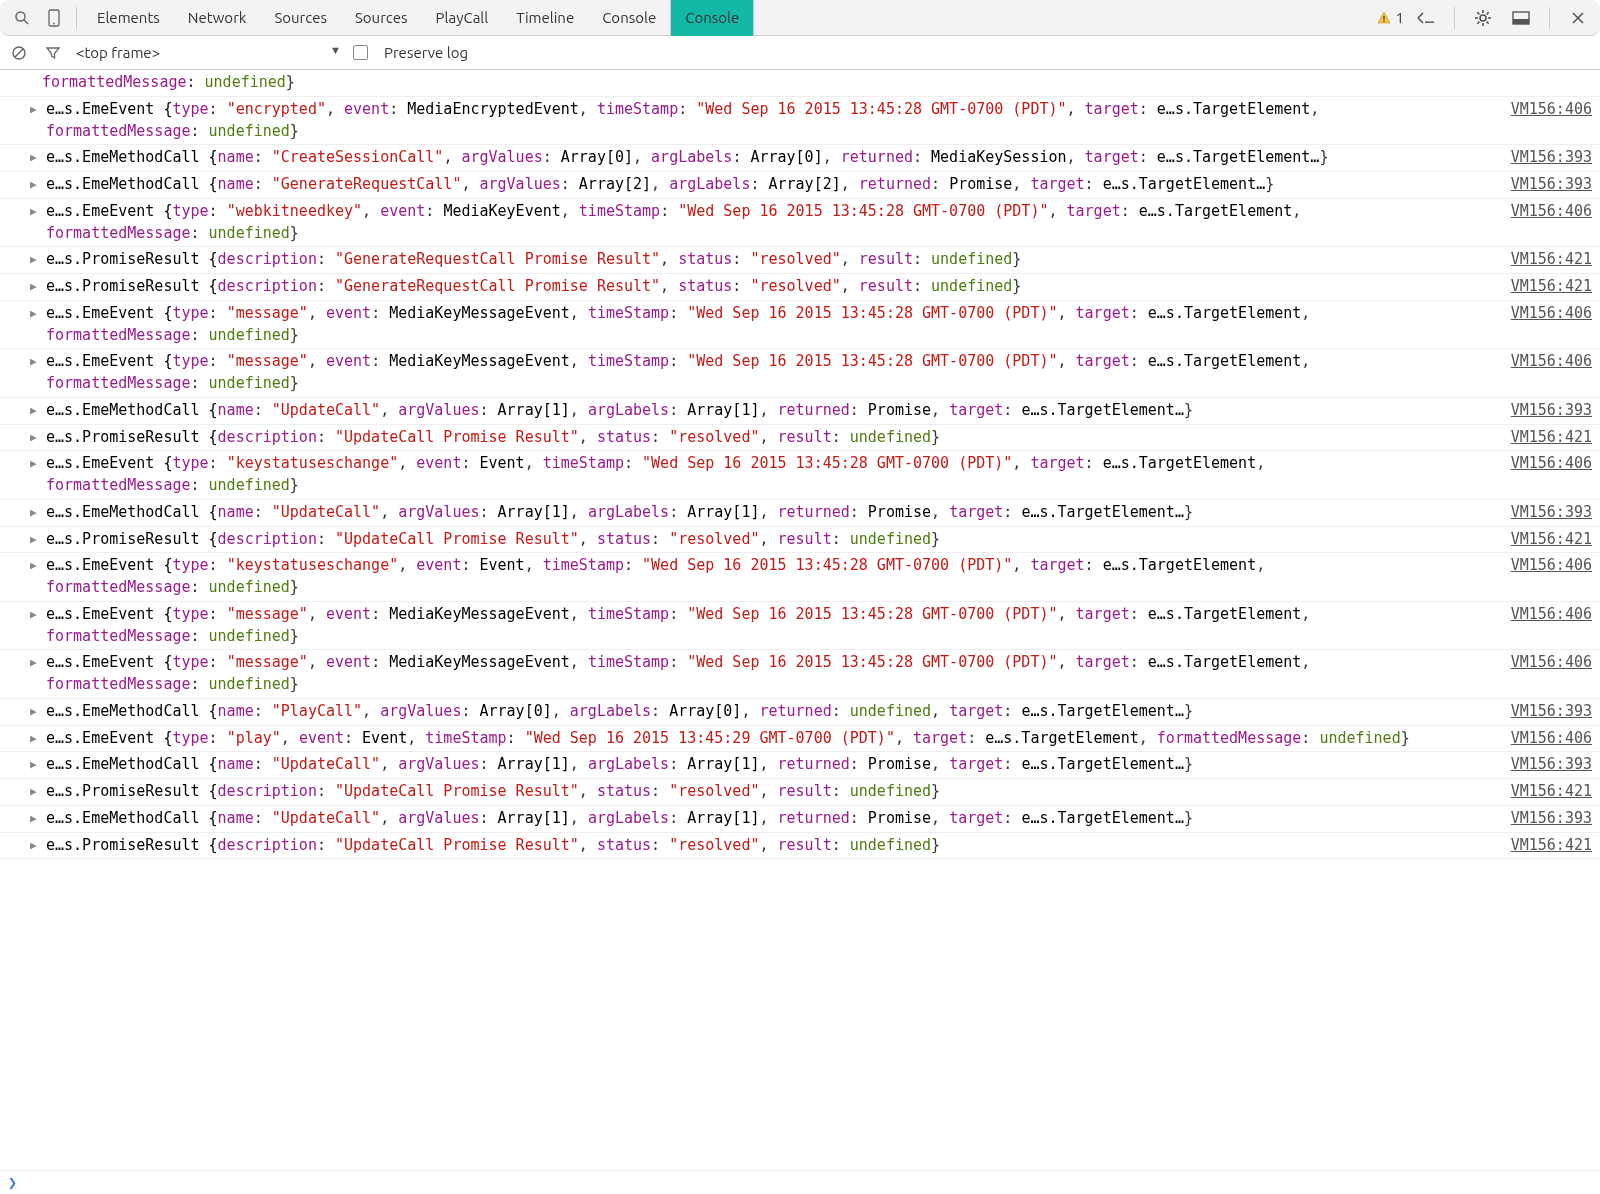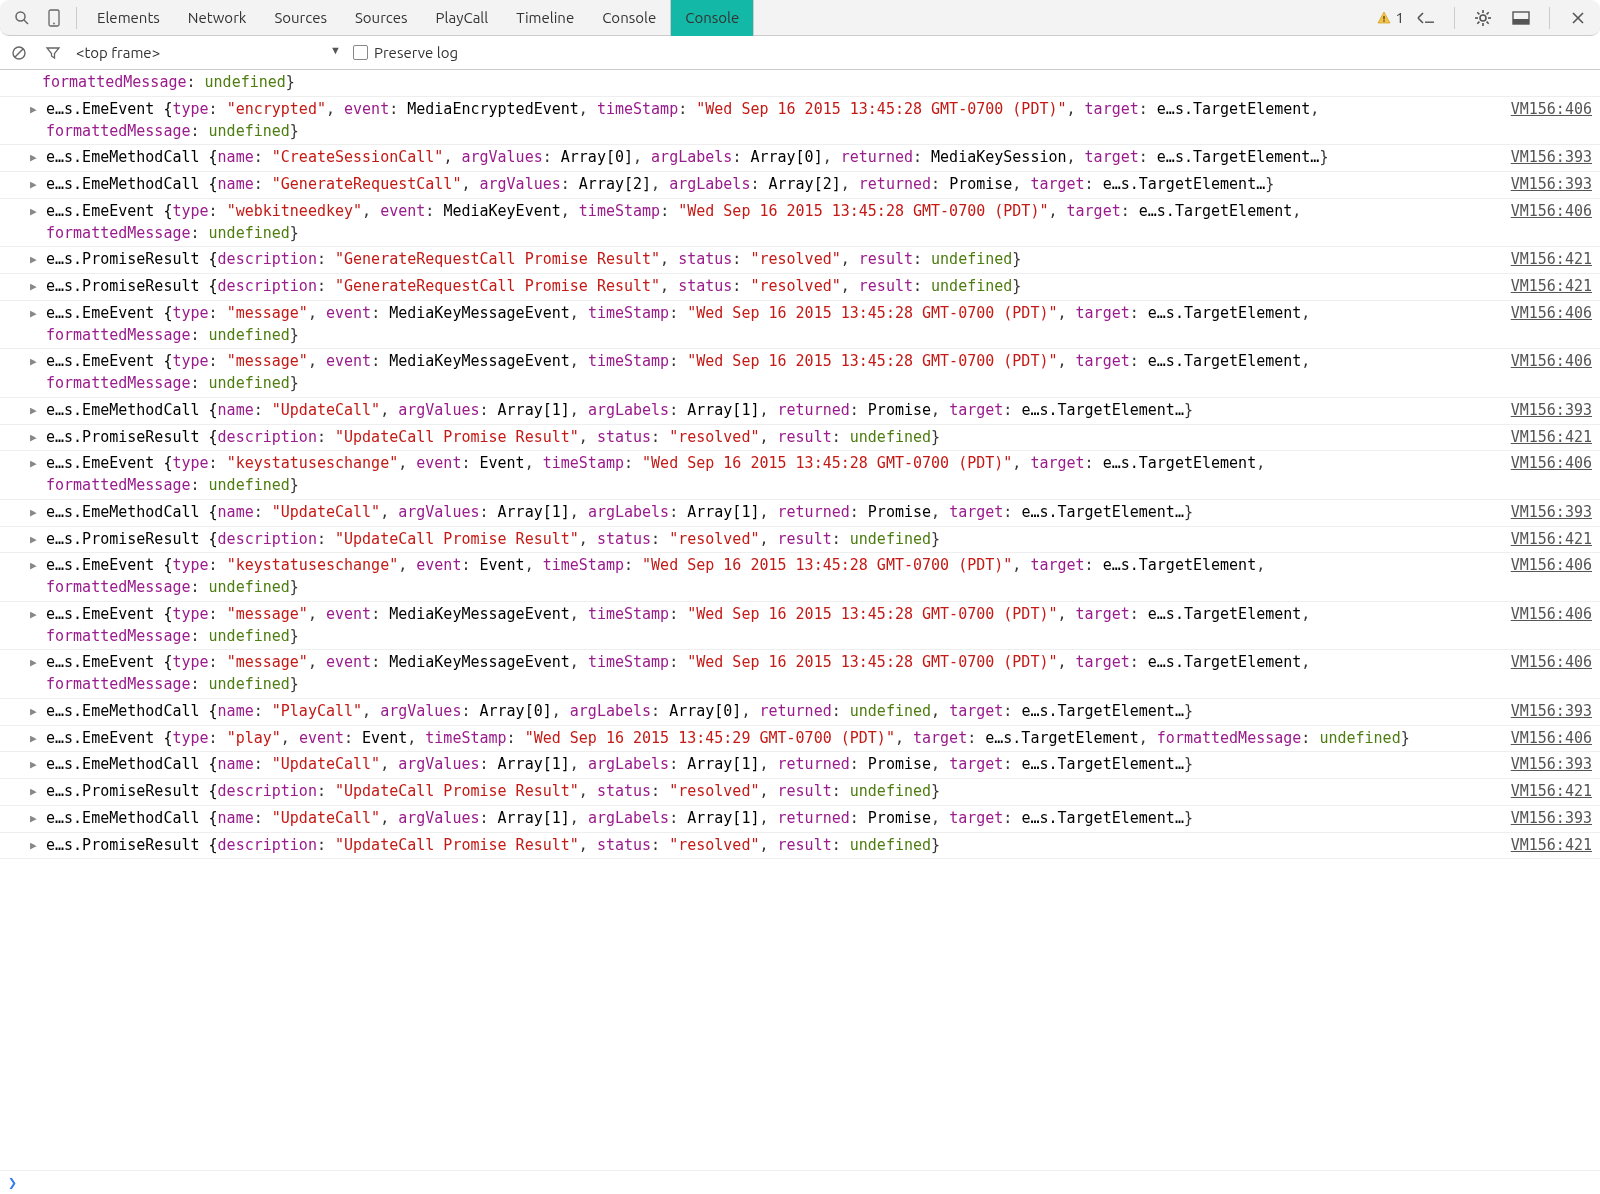--- a/index.html
+++ b/index.html
@@ -65,21 +65,21 @@
     font-size: 15px;
   }
   .sub-toolbar .icon-sm {
     display: flex; align-items: center; justify-content: center;
     width: 22px; height: 22px; color: #666; cursor: pointer;
   }
   .frame-select {
     display: flex; align-items: flex-start; gap: 170px;
     color: #333;
   }
-  .chk-label { display: flex; align-items: center; gap: 6px; }
+  .chk-label { display: flex; align-items: center; gap: 16px; }
   .chk { width: 15px; height: 15px; border: 1px solid #888; border-radius: 2px; }
   .console-body {
     font-family: Menlo, Consolas, monospace;
     font-size: 15px;
     line-height: 1.45;
     overflow-y: auto;
     height: calc(1194px - 36px - 34px - 24px);
   }
   .entry {
     border-bottom: 1px solid #eee;

